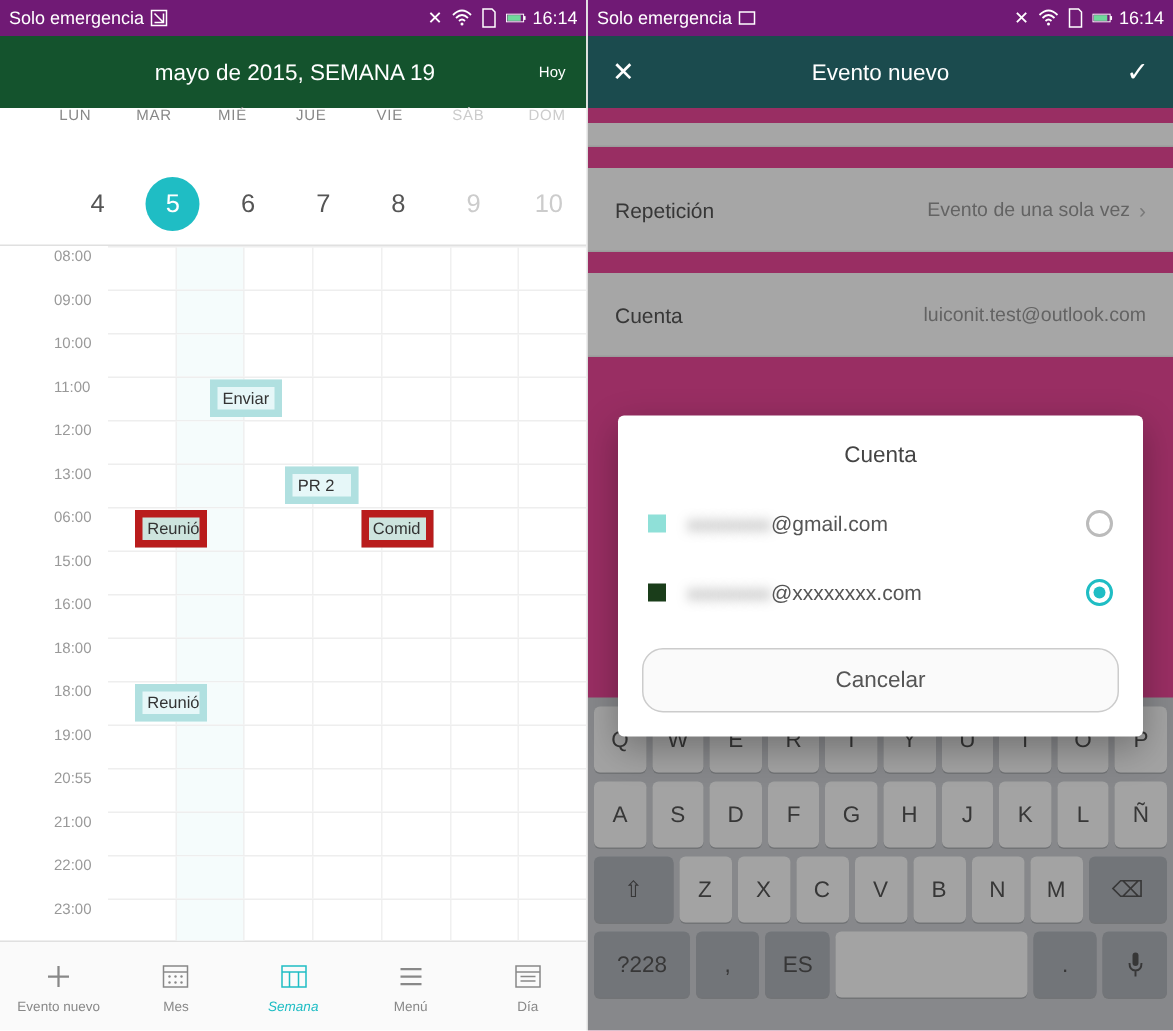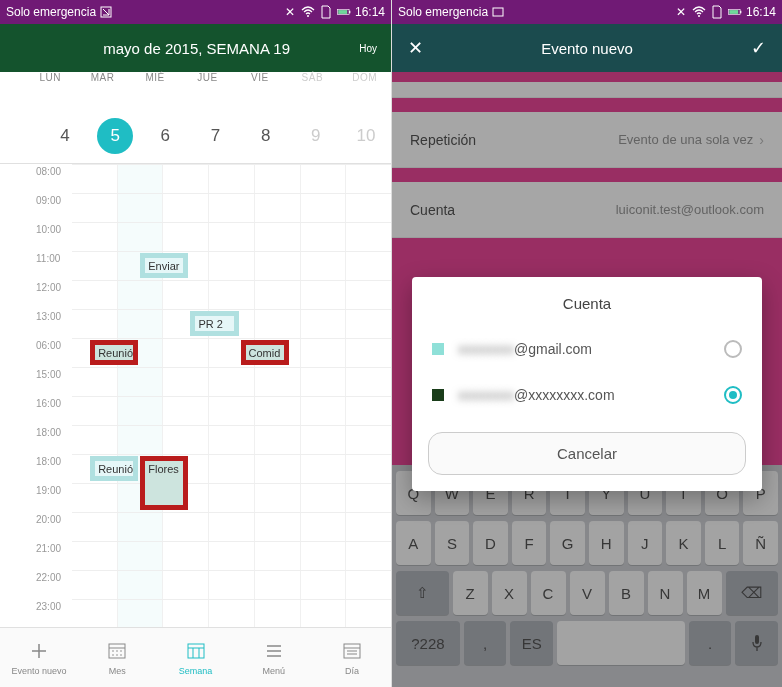--- a/index.html
+++ b/index.html
@@ -36,21 +36,21 @@
 .hour-cells { flex: 1; display: flex; border-top: 1px solid #eee; }
 .hour-cells div { flex: 1; border-right: 1px solid #f0f0f0; }
 .hour-cells div:last-child { border-right: none; }
 .hour-cells div.selcol { background: #f5fcfc; }
 .event { position: absolute; background: #cde4de; border: 5px solid #b91c1c; font-size: 11px; color: #333; padding: 2px 3px; overflow: hidden; white-space: nowrap; z-index: 5; }
 .event.light { background: #e6f7f8; border-color: #b0e0e0; }
 
 
 .botnav { height: 60px; border-top: 1px solid #e0e0e0; display: flex; background: #fafafa; }
 .botnav .navitem { flex: 1; display: flex; flex-direction: column; align-items: center; justify-content: center; gap: 4px; font-size: 9px; color: #888; }
-.botnav .navitem.active { color: #1fbdc4; }
+.botnav .navitem.active { color: #1fbdc4; font-style: italic; }
 .navicon { width: 22px; height: 22px; display: flex; align-items: center; justify-content: center; }
 
 
 .topbar2 { height: 48px; background: #1b4b4e; color: #fff; display: flex; align-items: center; padding: 0 16px; }
 .topbar2 .title { flex: 1; text-align: center; font-size: 15px; }
 .form-bg { flex: 1; background: #ec4899; position: relative; }
 .form-row { height: 56px; background: #fff; border-bottom: 1px solid #eee; display: flex; align-items: center; padding: 0 18px; font-size: 14px; color: #555; }
 .form-row .label { flex: 1; }
 .form-row .val { color: #999; font-size: 13px; }
 .form-row .chev { color: #bbb; margin-left: 6px; }
@@ -277,21 +277,21 @@
           <div></div>
           <div class="selcol"></div>
           <div></div>
           <div></div>
           <div></div>
           <div></div>
           <div></div>
         </div>
       </div>
       <div class="hour-row">
-        <div class="hour-label">20:00</div>
+        <div class="hour-label">20:55</div>
         <div class="hour-cells">
           <div></div>
           <div class="selcol"></div>
           <div></div>
           <div></div>
           <div></div>
           <div></div>
           <div></div>
         </div>
       </div>
@@ -329,21 +329,20 @@
           <div></div>
           <div></div>
           <div></div>
         </div>
       </div>
       <div class="event light" style="left: 140.286px; top: 89px; width: 48.1429px; height: 25px;">Enviar</div>
       <div class="event" style="left: 90.1429px; top: 176px; width: 48.1429px; height: 25px;">Reunió</div>
       <div class="event light" style="left: 190.429px; top: 147px; width: 48.1429px; height: 25px;">PR 2</div>
       <div class="event" style="left: 240.571px; top: 176px; width: 48.1429px; height: 25px;">Comid</div>
       <div class="event light" style="left: 90.1429px; top: 292px; width: 48.1429px; height: 25px;">Reunió</div>
-      <div class="event" style="left: 140.286px; top: 292px; width: 48.1429px; height: 54px;">Flores</div>
     </div>
 
   <div class="botnav" id="botnav1">
       <div class="navitem">
         <div class="navicon">
           <svg width="22" height="22" viewBox="0 0 22 22">
             <path d="M11 4 V18 M4 11 H18" stroke="currentColor" stroke-width="1.5"></path>
           </svg>
         </div>
         <span>Evento nuevo</span>

